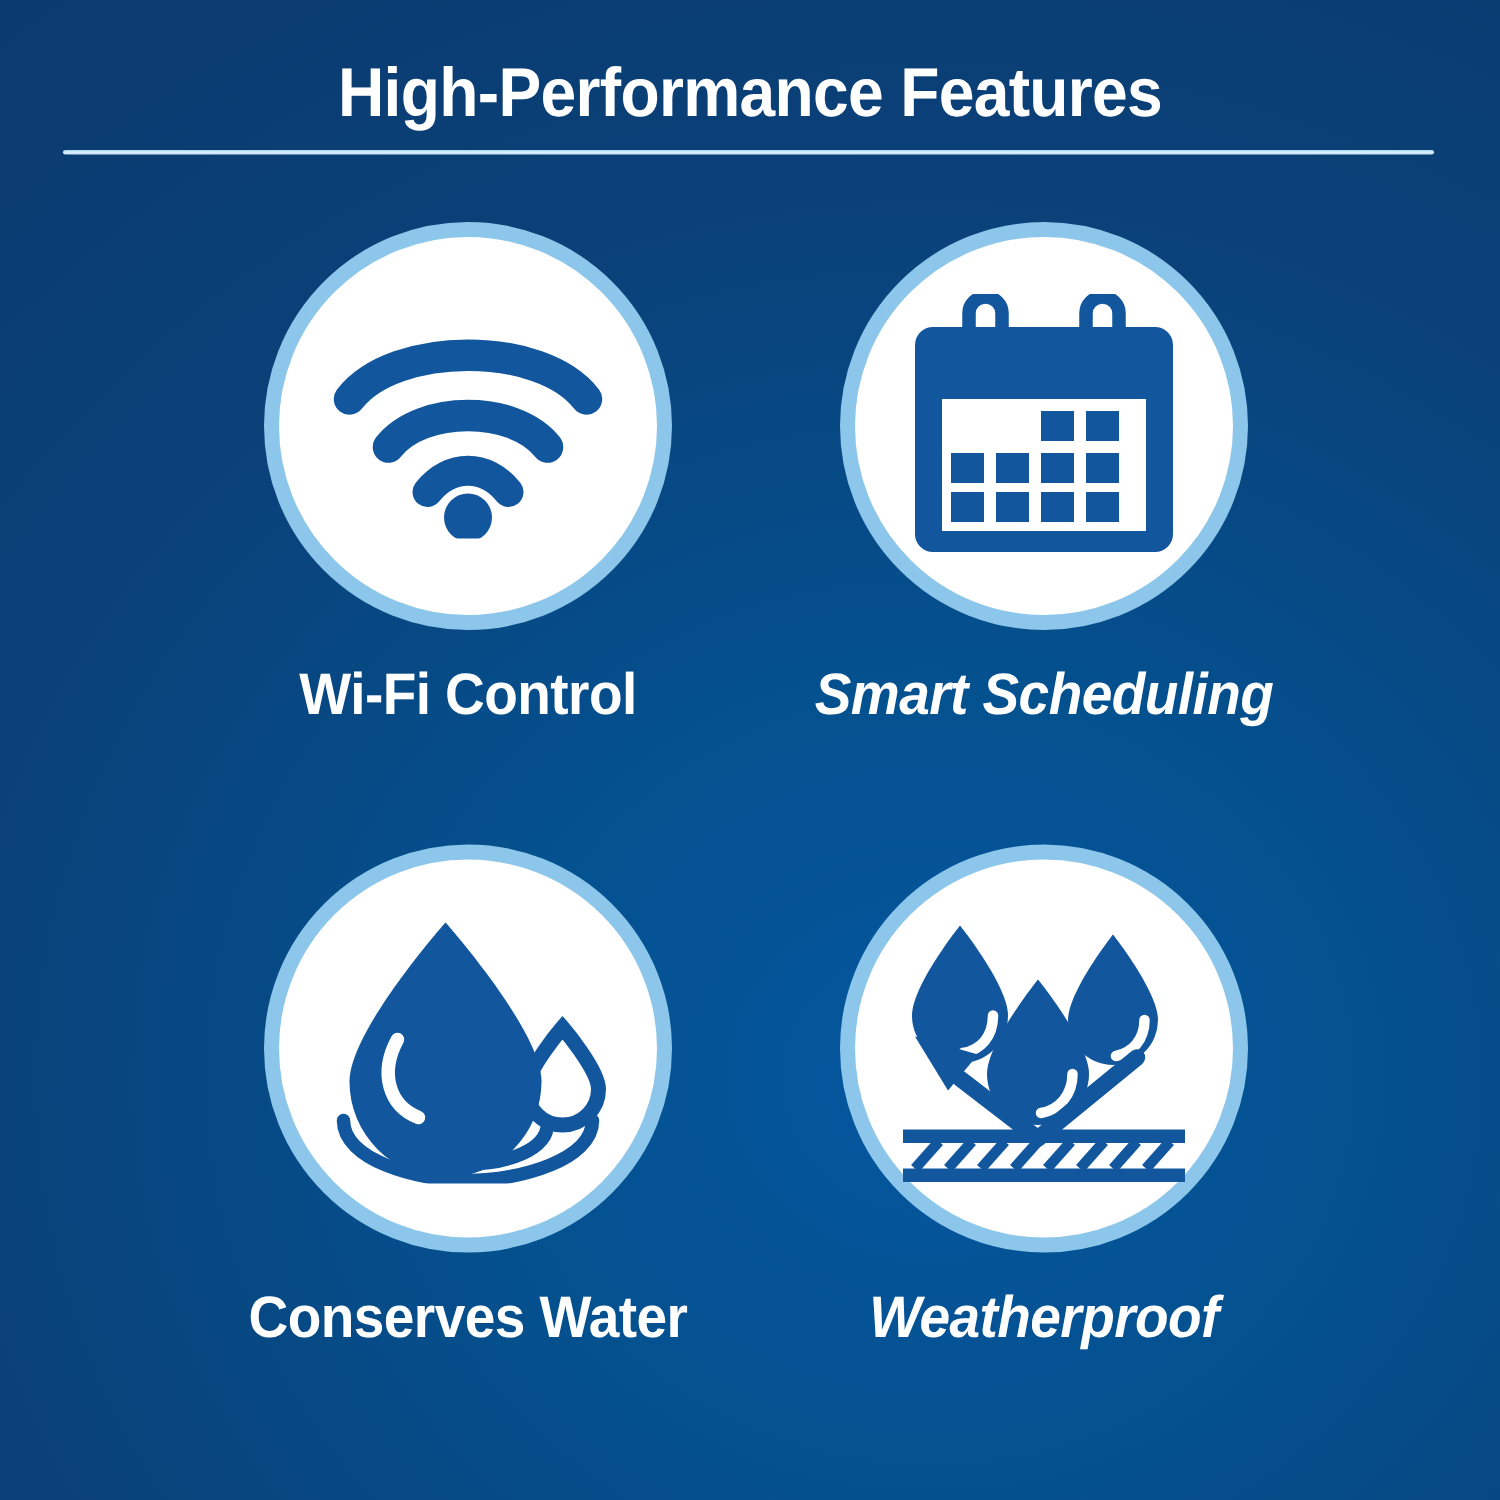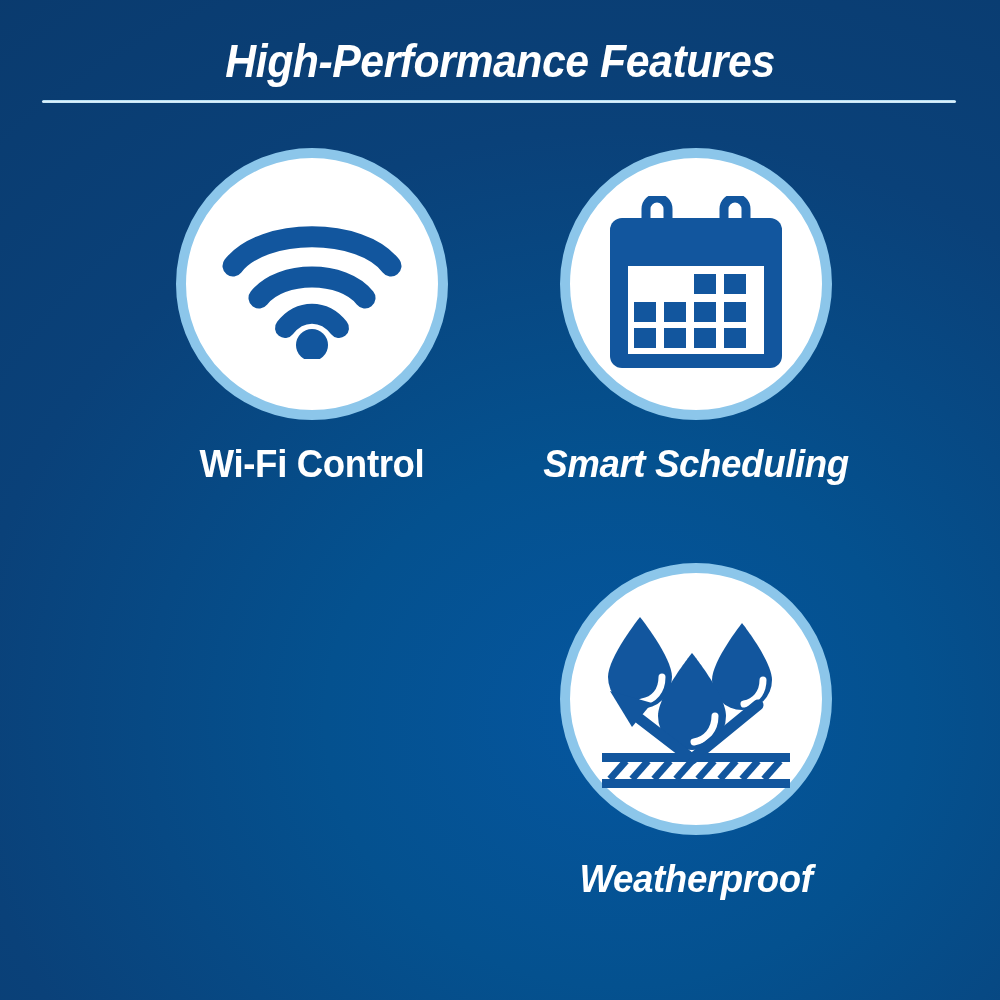--- a/index.html
+++ b/index.html
@@ -25,21 +25,20 @@
     overflow: hidden;
   }
 
   
   #header {
     position: absolute;
     top: 0;
     left: 0;
     width: 1000px;
     height: 118px;
-    font-style: italic;
   }
   #page-title {
     position: absolute;
     top: 34px;
     left: 0;
     width: 1000px;
     text-align: center;
     color: #ffffff;
     font-size: 46px;
     font-weight: bold;
@@ -151,20 +150,36 @@
             <rect x="28" y="132" width="22" height="20"></rect>
             <rect x="58" y="132" width="22" height="20"></rect>
             <rect x="88" y="132" width="22" height="20"></rect>
             <rect x="118" y="132" width="22" height="20"></rect>
           </g>
         </svg>
       </div>
       <div class="feature-label">Smart Scheduling</div>
     </div>
 
+    <div class="feature-cell col-left row-bottom">
+      <div class="icon-badge">
+        <svg width="194" height="180" viewBox="0 0 194 180">
+
+          <path d="M82 6 C82 6, 18 78, 18 112 A64 64 0 0 0 146 112 C146 78, 82 6, 82 6 Z" fill="#12569e"></path>
+
+          <path d="M50 84 C38 106, 44 128, 64 136" fill="none" stroke="#ffffff" stroke-width="9" stroke-linecap="round"></path>
+
+          <path d="M160 76 C160 76, 136 104, 136 117 A24 24 0 0 0 184 117 C184 104, 160 76, 160 76 Z" fill="none" stroke="#12569e" stroke-width="10"></path>
+
+          <path d="M14 138 C14 164, 62 178, 97 178 C132 178, 180 164, 180 138" fill="none" stroke="#12569e" stroke-width="9" stroke-linecap="round"></path>
+          <path d="M44 140 C44 158, 72 167, 97 167 C122 167, 150 158, 150 140" fill="none" stroke="#12569e" stroke-width="9" stroke-linecap="round"></path>
+        </svg>
+      </div>
+      <div class="feature-label">Conserves Water</div>
+    </div>
 
     <div class="feature-cell col-right row-bottom">
       <div class="icon-badge">
         <svg width="200" height="180" viewBox="0 0 200 180">
 
           <g>
             <path d="M44 8 C44 8, 12 48, 12 68 A32 32 0 0 0 76 68 C76 48, 44 8, 44 8 Z" fill="#12569e"></path>
             <path d="M66 68 C66 82, 58 91, 46 93" fill="none" stroke="#ffffff" stroke-width="7" stroke-linecap="round"></path>
           </g>
 

